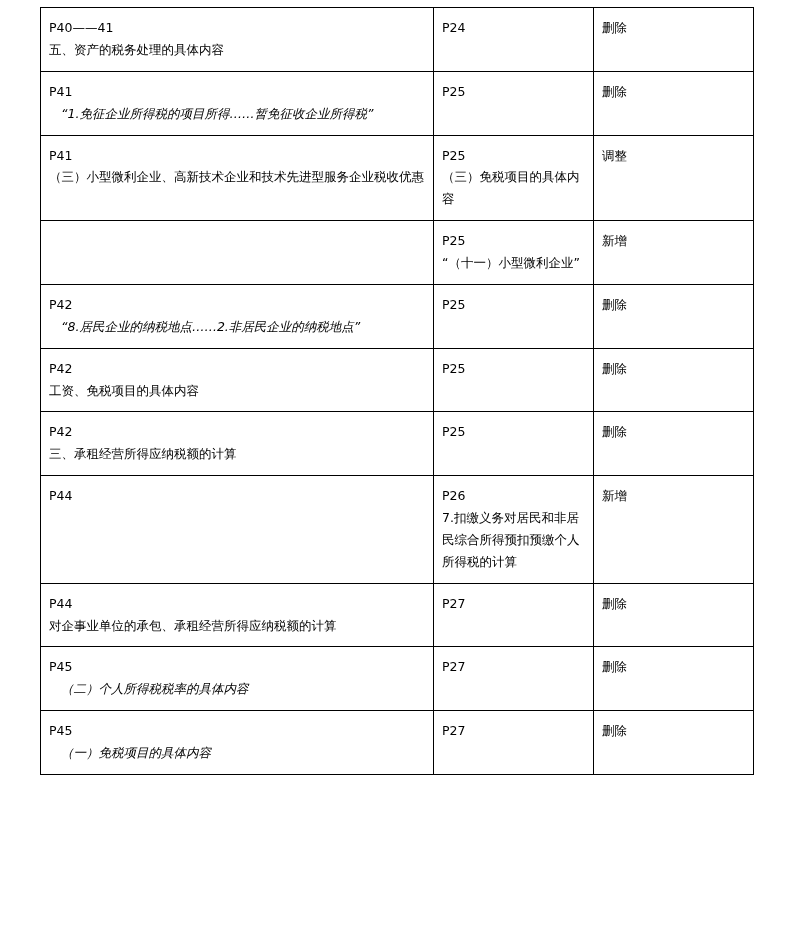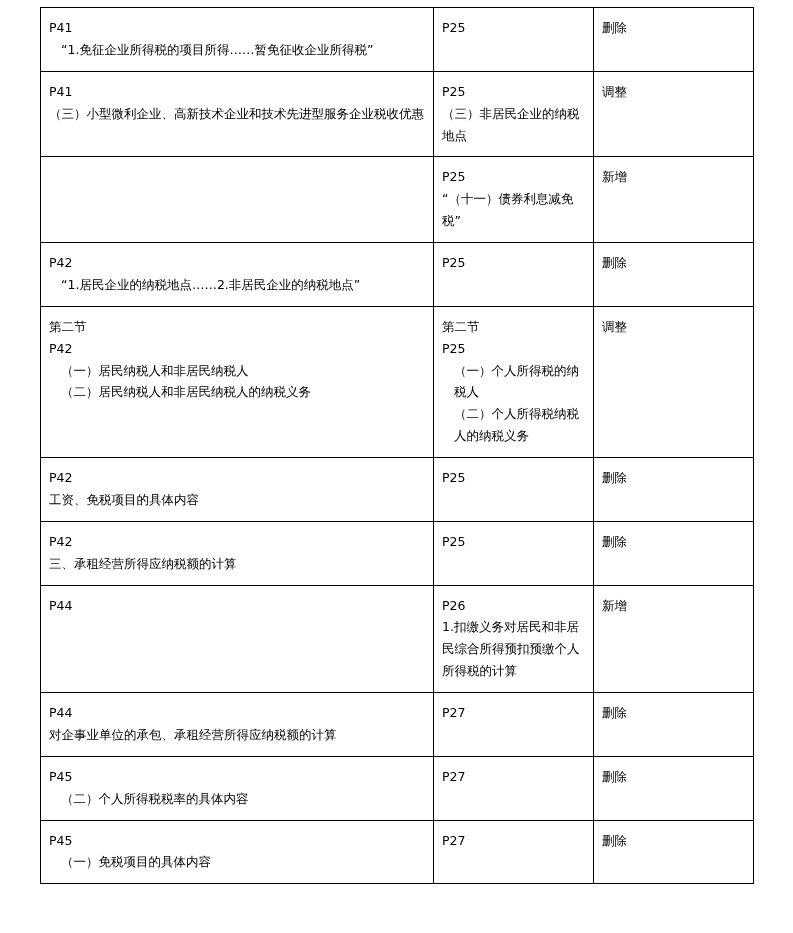--- a/index.html
+++ b/index.html
@@ -36,37 +36,49 @@
     border: 1px solid #000000;
     vertical-align: top;
     padding: 9px 8px 10px 8px;
     line-height: 1.75;
     font-size: 12.5px;
   }
   col.c1 { width: 393px; }
   col.c2 { width: 160px; }
   col.c3 { width: 160px; }
   .line { display: block; white-space: pre-wrap; }
-  .indent { text-indent: 0; padding-left: 12px; }
+  .indent { text-indent: 0; padding-left: 12px; font-style: italic; }
   .empty-cell { padding: 0; }
 </style>
 </head>
 <body>
 
 <div class="page">
   <div class="top-strip"></div>
 
   <table class="doc-table">
     <colgroup>
       <col class="c1">
       <col class="c2">
       <col class="c3">
     </colgroup>
     <tbody>
 
+      <tr>
+        <td>
+          <span class="line">P40——41</span>
+          <span class="line">五、资产的税务处理的具体内容</span>
+        </td>
+        <td>
+          <span class="line">P24</span>
+        </td>
+        <td>
+          <span class="line">删除</span>
+        </td>
+      </tr>
 
       <tr>
         <td>
           <span class="line">P41</span>
           <span class="line indent">“1.免征企业所得税的项目所得……暂免征收企业所得税”</span>
         </td>
         <td>
           <span class="line">P25</span>
         </td>
         <td>
@@ -74,68 +86,51 @@
         </td>
       </tr>
 
       <tr>
         <td>
           <span class="line">P41</span>
           <span class="line">（三）小型微利企业、高新技术企业和技术先进型服务企业税收优惠</span>
         </td>
         <td>
           <span class="line">P25</span>
-          <span class="line">（三）非居民企业的纳税地点</span>
+          <span class="line">（三）免税项目的具体内容</span>
         </td>
         <td>
           <span class="line">调整</span>
         </td>
       </tr>
 
       <tr>
         <td class="empty-cell"></td>
         <td>
           <span class="line">P25</span>
-          <span class="line">“（十一）债券利息减免税”</span>
+          <span class="line">“（十一）小型微利企业”</span>
         </td>
         <td>
           <span class="line">新增</span>
         </td>
       </tr>
 
       <tr>
         <td>
           <span class="line">P42</span>
-          <span class="line indent">“1.居民企业的纳税地点……2.非居民企业的纳税地点”</span>
-        </td>
-        <td>
-          <span class="line">P25</span>
-        </td>
-        <td>
-          <span class="line">删除</span>
-        </td>
-      </tr>
-
-      <tr>
-        <td>
-          <span class="line">第二节</span>
-          <span class="line">P42</span>
-          <span class="line indent">（一）居民纳税人和非居民纳税人</span>
-          <span class="line indent">（二）居民纳税人和非居民纳税人的纳税义务</span>
-        </td>
-        <td>
-          <span class="line">第二节</span>
-          <span class="line">P25</span>
-          <span class="line indent">（一）个人所得税的纳税人</span>
-          <span class="line indent">（二）个人所得税纳税人的纳税义务</span>
-        </td>
-        <td>
-          <span class="line">调整</span>
-        </td>
-      </tr>
+          <span class="line indent">“8.居民企业的纳税地点……2.非居民企业的纳税地点”</span>
+        </td>
+        <td>
+          <span class="line">P25</span>
+        </td>
+        <td>
+          <span class="line">删除</span>
+        </td>
+      </tr>
+
 
       <tr>
         <td>
           <span class="line">P42</span>
           <span class="line">工资、免税项目的具体内容</span>
         </td>
         <td>
           <span class="line">P25</span>
         </td>
         <td>
@@ -155,21 +150,21 @@
           <span class="line">删除</span>
         </td>
       </tr>
 
       <tr>
         <td>
           <span class="line">P44</span>
         </td>
         <td>
           <span class="line">P26</span>
-          <span class="line">1.扣缴义务对居民和非居民综合所得预扣预缴个人所得税的计算</span>
+          <span class="line">7.扣缴义务对居民和非居民综合所得预扣预缴个人所得税的计算</span>
         </td>
         <td>
           <span class="line">新增</span>
         </td>
       </tr>
 
       <tr>
         <td>
           <span class="line">P44</span>
           <span class="line">对企事业单位的承包、承租经营所得应纳税额的计算</span>

